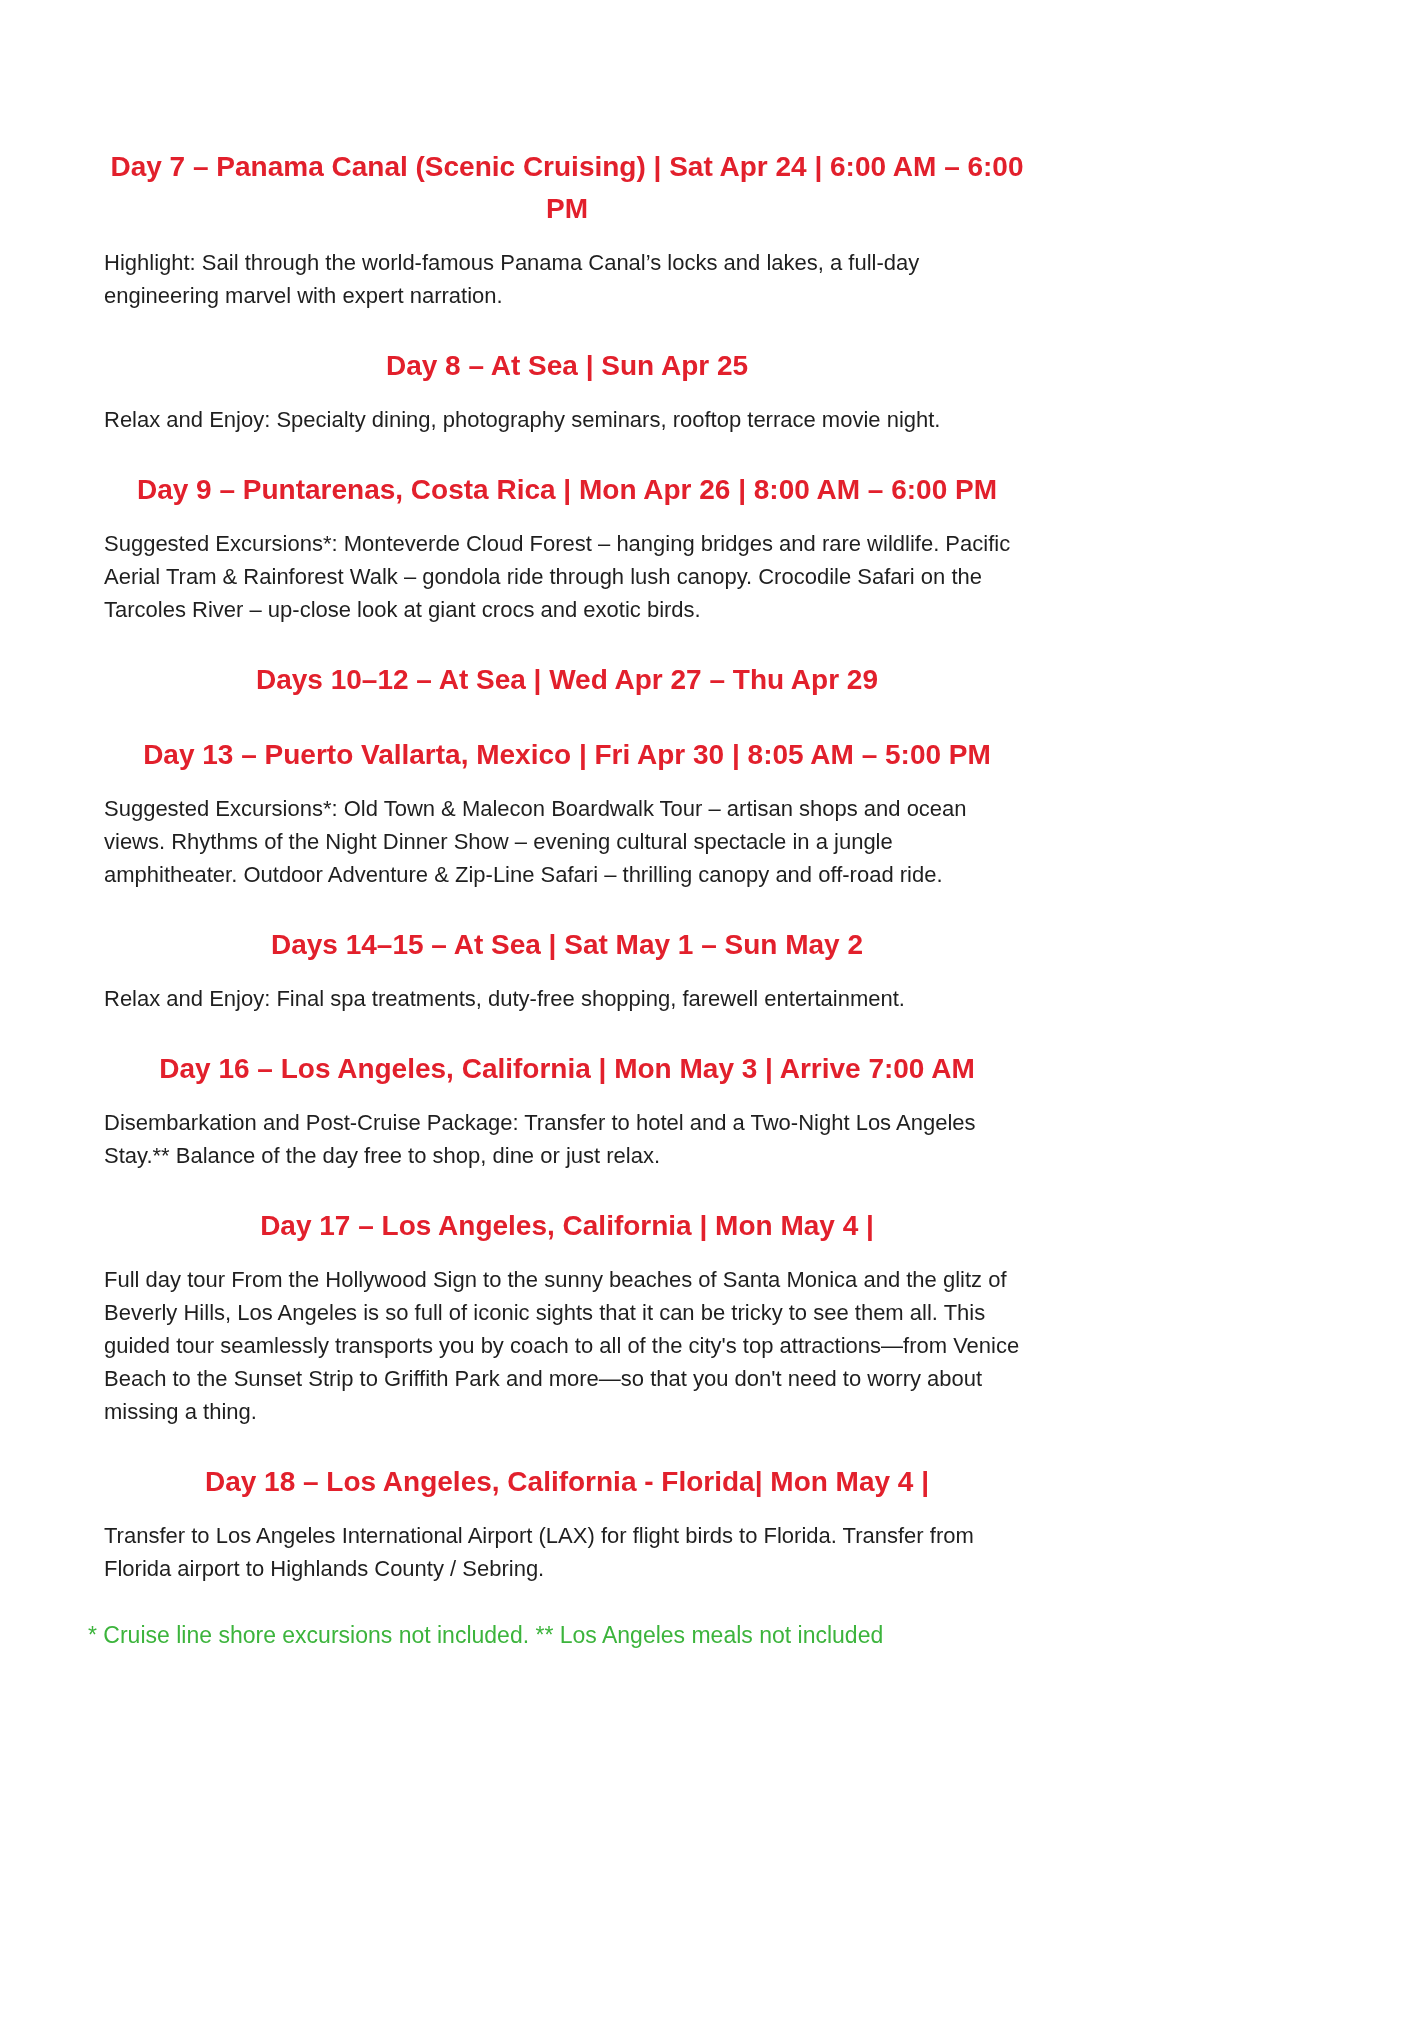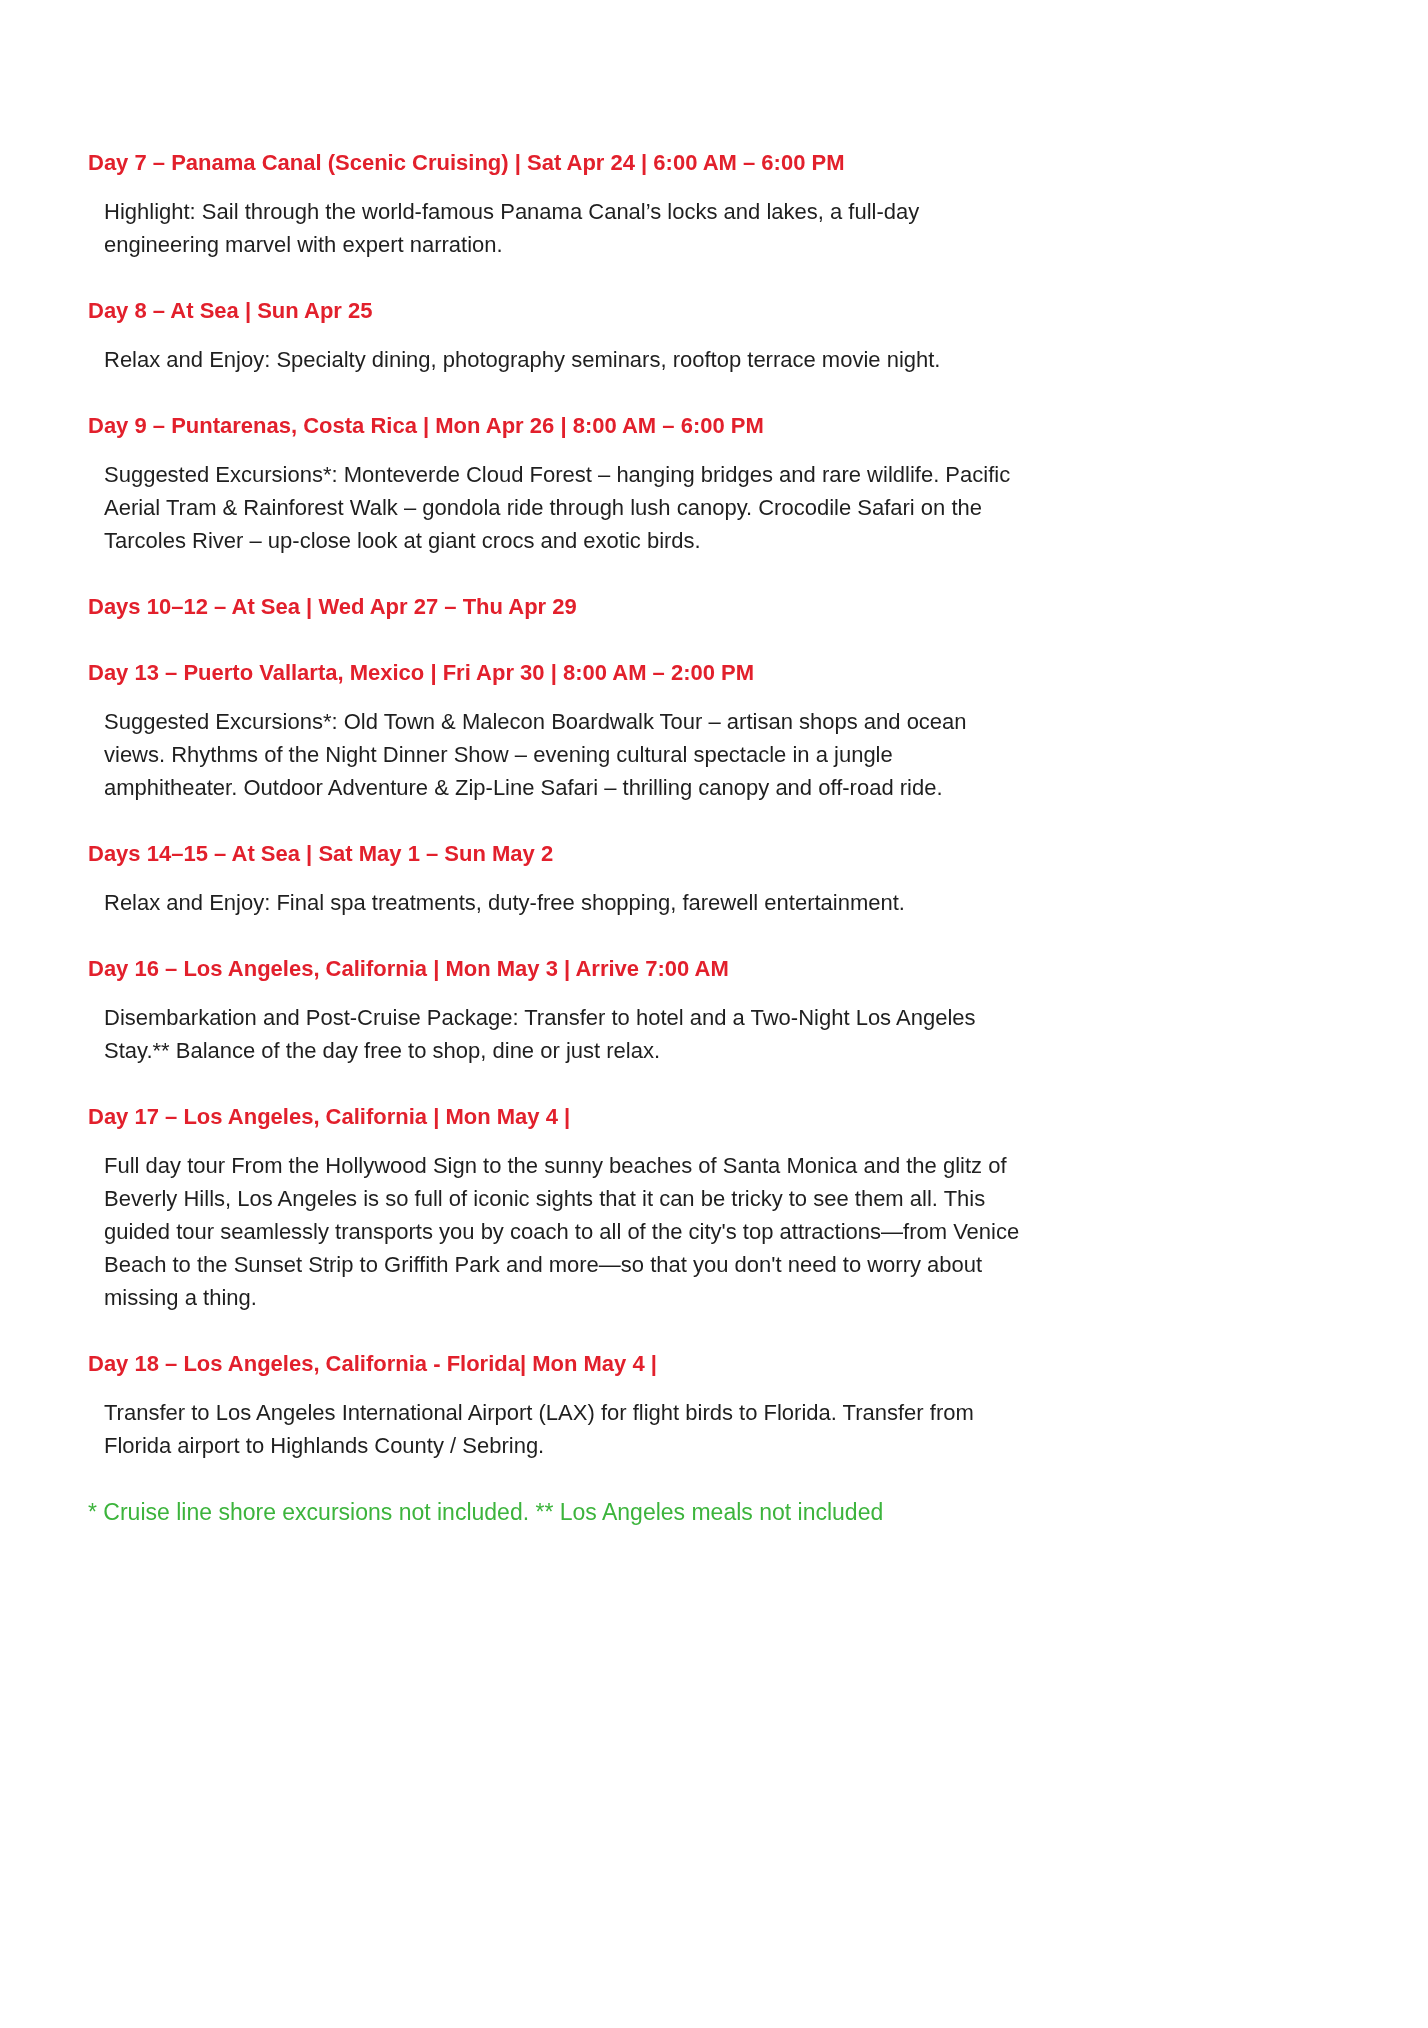--- a/index.html
+++ b/index.html
@@ -15,26 +15,27 @@
     box-sizing: border-box;
   }
   .page {
     padding: 146px 0 0 88px;
     width: 958px;
   }
   .itinerary-section {
     margin: 0 0 33px 0;
   }
   .day-heading {
-    font-size: 22px;
+    font-size: 28px;
     line-height: 1.5;
     font-weight: 700;
     color: #e2202c;
     margin: 0;
     padding: 0;
+    text-align: center;
   }
   .day-body {
     font-size: 22px;
     line-height: 1.5;
     font-weight: 400;
     color: #1f1f1f;
     margin: 16px;
     padding: 0;
   }
   .footnote {
@@ -64,21 +65,21 @@
   <section class="itinerary-section">
     <h2 class="day-heading">Day 9 – Puntarenas, Costa Rica | Mon Apr 26 | 8:00 AM – 6:00 PM</h2>
     <p class="day-body">Suggested Excursions*: Monteverde Cloud Forest – hanging bridges and rare wildlife. Pacific Aerial Tram &amp; Rainforest Walk – gondola ride through lush canopy. Crocodile Safari on the Tarcoles River – up-close look at giant crocs and exotic birds.</p>
   </section>
 
   <section class="itinerary-section">
     <h2 class="day-heading">Days 10–12 – At Sea | Wed Apr 27 – Thu Apr 29</h2>
   </section>
 
   <section class="itinerary-section">
-    <h2 class="day-heading">Day 13 – Puerto Vallarta, Mexico | Fri Apr 30 | 8:00 AM – 2:00 PM</h2>
+    <h2 class="day-heading">Day 13 – Puerto Vallarta, Mexico | Fri Apr 30 | 8:05 AM – 5:00 PM</h2>
     <p class="day-body">Suggested Excursions*: Old Town &amp; Malecon Boardwalk Tour – artisan shops and ocean views. Rhythms of the Night Dinner Show – evening cultural spectacle in a jungle amphitheater. Outdoor Adventure &amp; Zip-Line Safari – thrilling canopy and off-road ride.</p>
   </section>
 
   <section class="itinerary-section">
     <h2 class="day-heading">Days 14–15 – At Sea | Sat May 1 – Sun May 2</h2>
     <p class="day-body">Relax and Enjoy: Final spa treatments, duty-free shopping, farewell entertainment.</p>
   </section>
 
   <section class="itinerary-section">
     <h2 class="day-heading">Day 16 – Los Angeles, California | Mon May 3 | Arrive 7:00 AM</h2>

